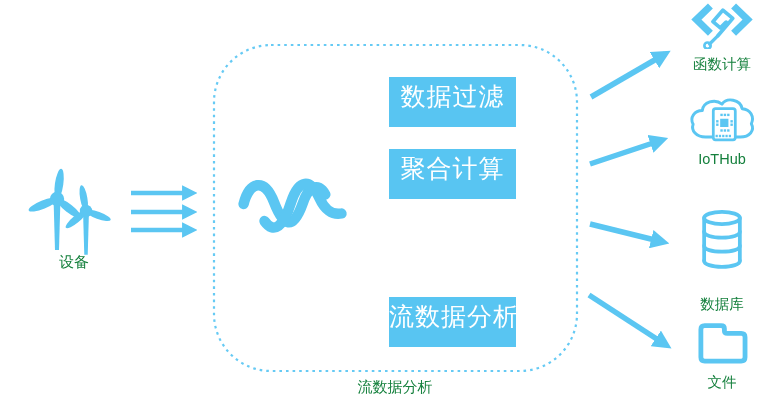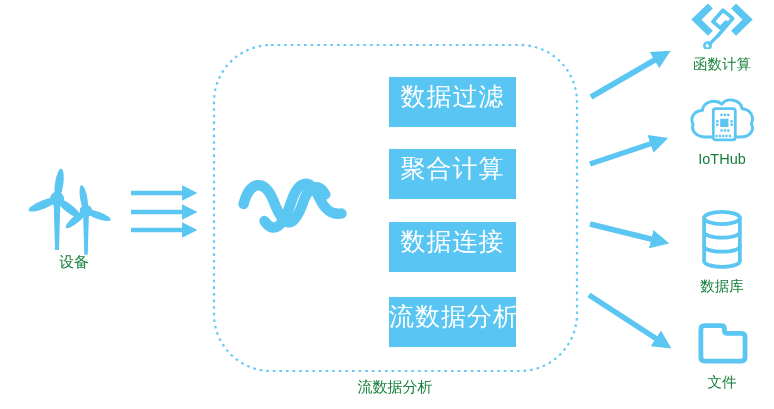--- a/index.html
+++ b/index.html
@@ -24,21 +24,21 @@
   .wave{position:absolute;left:236px;top:166px;}
   .box-caption{position:absolute;left:295px;top:378px;width:200px;}
   .out-group{position:absolute;left:678px;width:88px;display:flex;flex-direction:column;align-items:center;}
   .out1{top:1px;}
   .out2{top:94px;}
   .out3{top:209px;}
   .out4{top:318px;}
   .out-label{font-size:14.5px;color:#15803d;text-align:center;white-space:nowrap;}
   .out1 .out-label{margin-top:6px;}
   .out2 .out-label{margin-top:2px;}
-  .out3 .out-label{margin-top:6px;}
+  .out3 .out-label{margin-top:24px;}
   .out4 .out-label{margin-top:7px;}
 </style>
 </head>
 <body>
 
 <div class="canvas">
 
   <svg class="overlay" width="774" height="409" viewBox="0 0 774 409">
     <defs>
       <marker id="ah" viewBox="0 0 10 10" refX="6.5" refY="5" markerWidth="3.4" markerHeight="3.4" orient="auto">
@@ -92,21 +92,20 @@
 
   <svg class="wave" width="114" height="76" viewBox="0 0 120 80">
     <g fill="none" stroke="#5BC6F2" stroke-width="11" stroke-linecap="round">
       <path d="M8 40 C14 16 30 12 40 38 C50 64 60 68 70 40 C76 22 86 16 94 30"></path>
       <path d="M30 58 C40 72 50 64 58 38 C66 14 78 12 88 34 C93 45 101 52 111 50"></path>
     </g>
   </svg>
 
   <div class="chip chip1">数据过滤</div>
   <div class="chip chip2">聚合计算</div>
-  <div class="chip chip3">数据连接</div>
   <div class="chip chip4">流数据分析</div>
 
   <div class="box-caption gray-label">流数据分析</div>
 
   <div class="out-group out1">
     <svg width="66" height="48" viewBox="0 0 76 58">
       <g fill="none" stroke="#5BC6F2">
         <path d="M24 6 L7 22.5 L24 39" stroke-width="8.5"></path>
         <path d="M52 6 L69 22.5 L52 39" stroke-width="8.5"></path>
         <path d="M33 42 L51 21 L39 11 L27 25 L36 32.5 L43 25.5" stroke-width="4.5" stroke-linecap="round" stroke-linejoin="round"></path>

